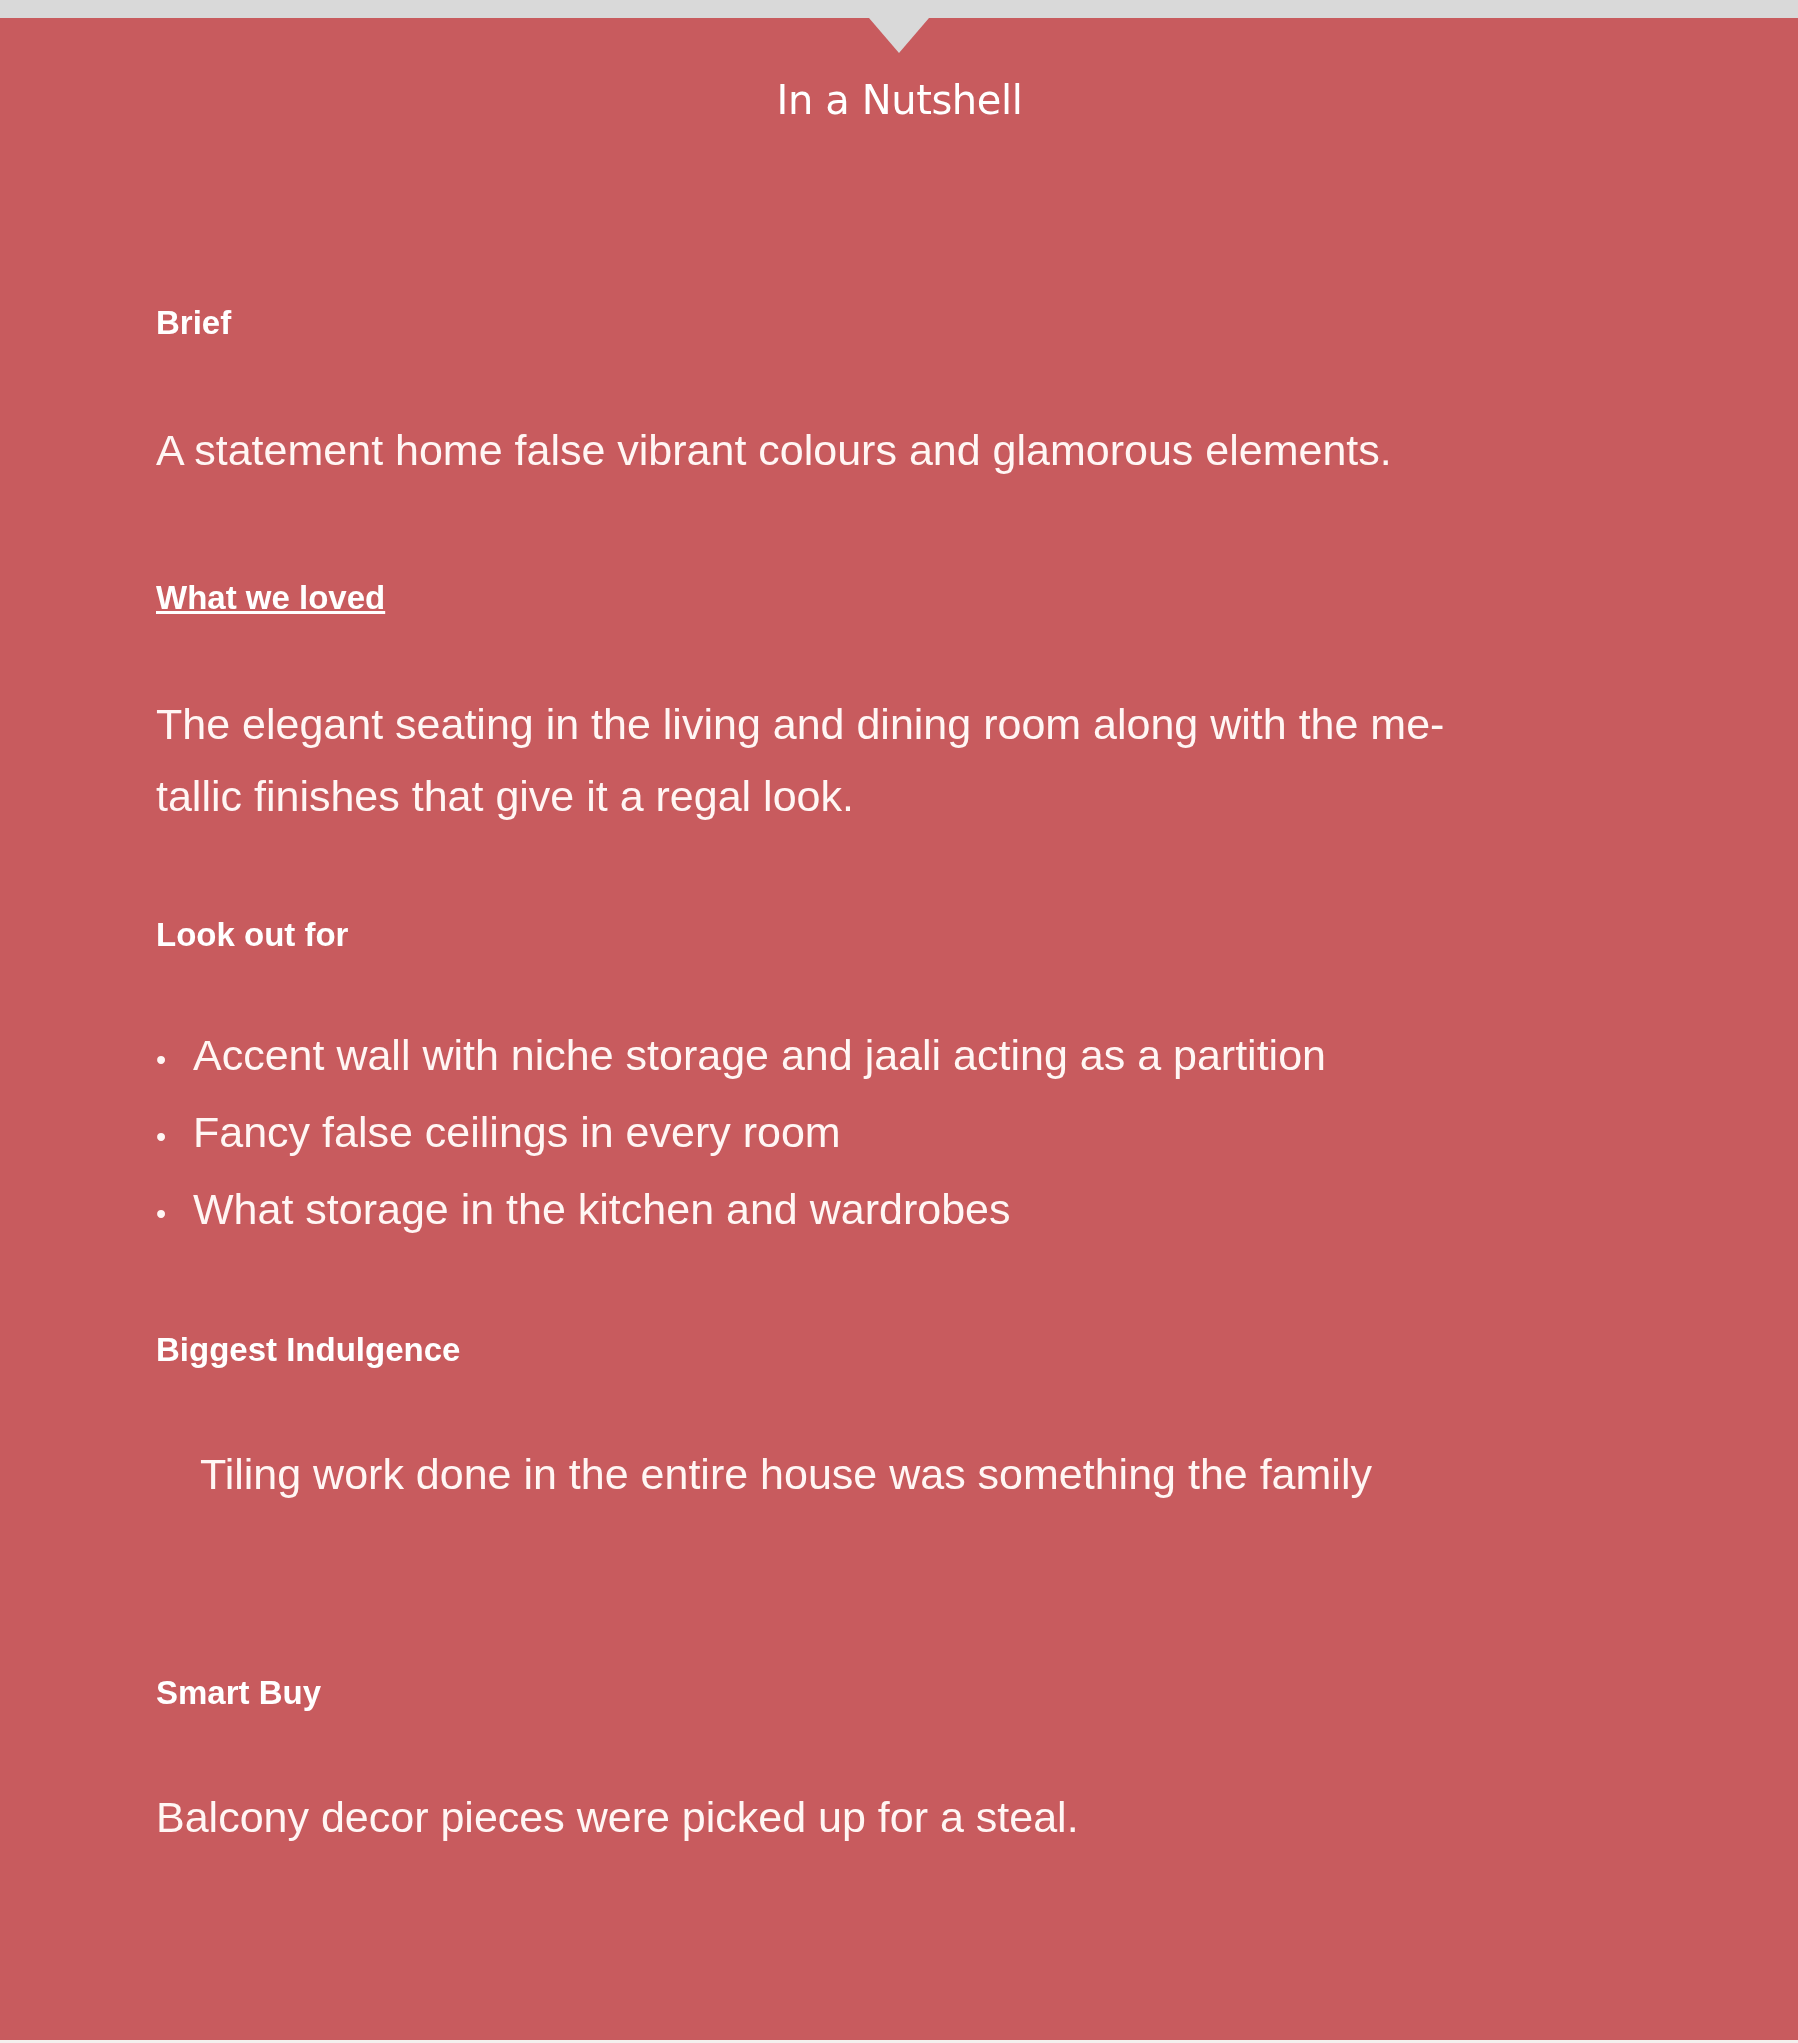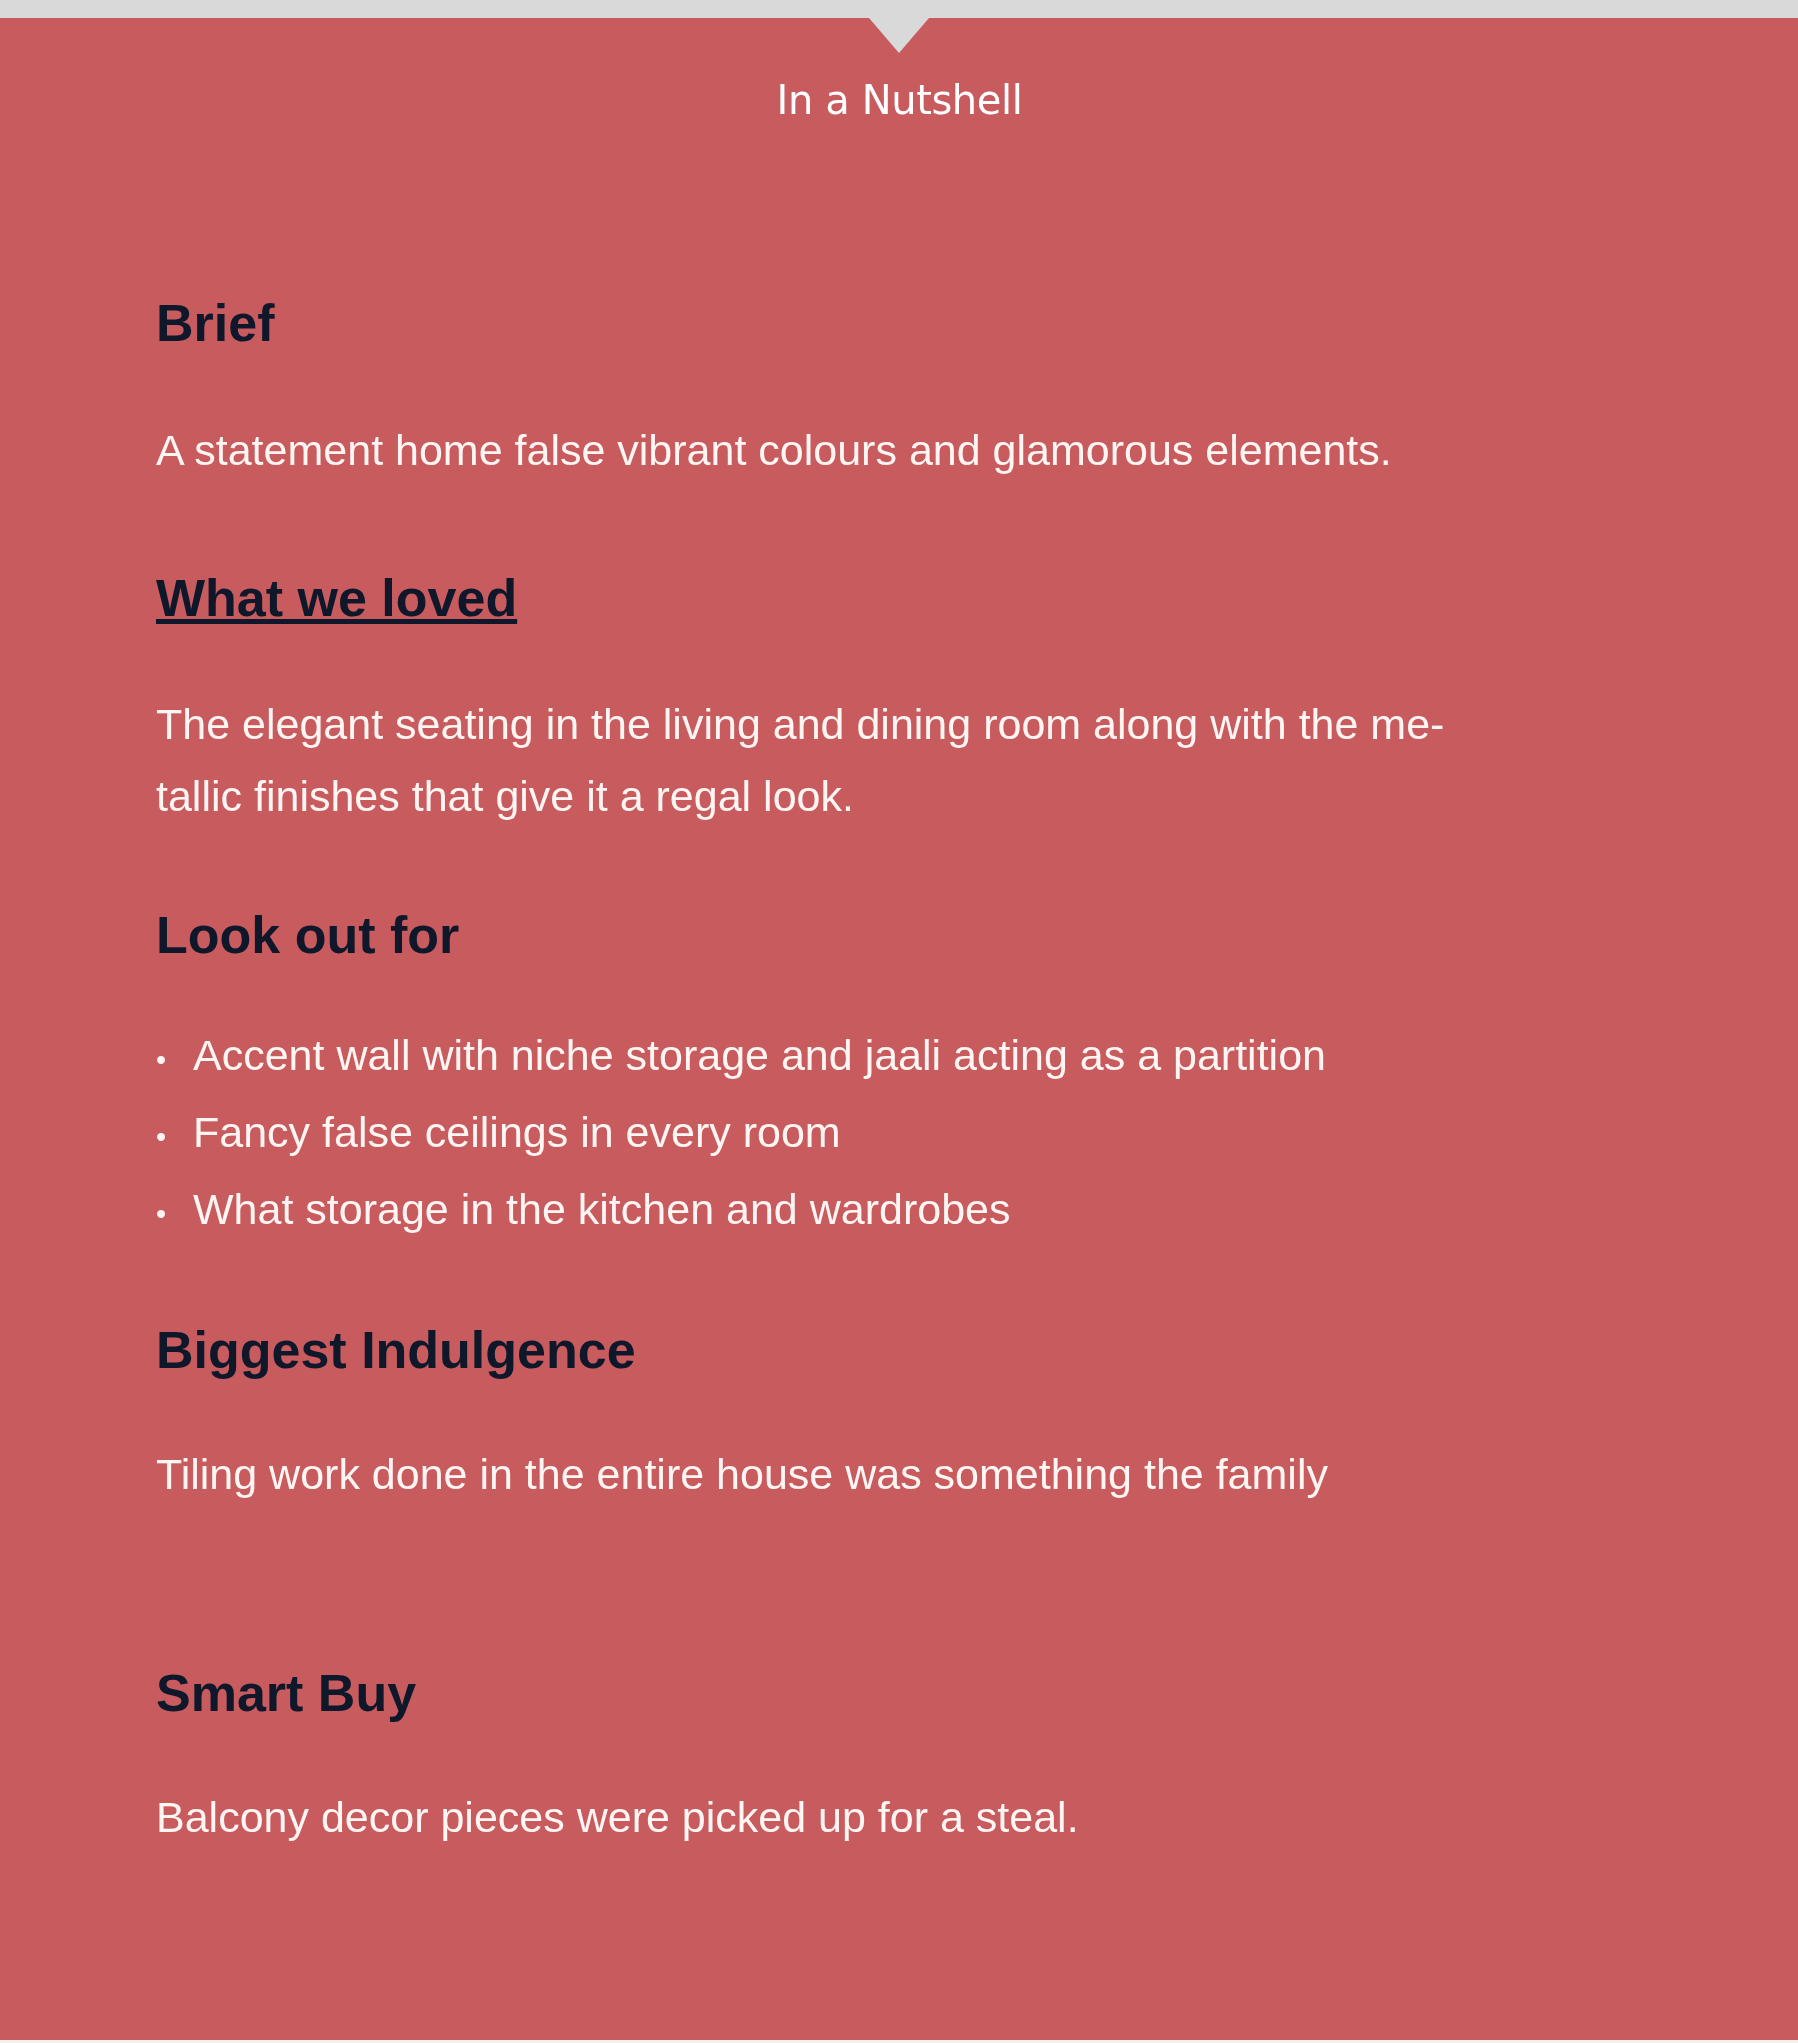--- a/index.html
+++ b/index.html
@@ -58,41 +58,41 @@
     }
     .content {
       position: absolute;
       left: 156px;
       top: 263px;
       width: 1468px;
     }
     .heading {
       font-family: "Liberation Sans", sans-serif;
       font-weight: 700;
-      font-size: 52px;
+      font-size: 33px;
       line-height: 56px;
       margin: 0;
-      color: #0f172a;
+      color: #ffffff;
     }
     .body-text {
       font-family: "Liberation Sans", sans-serif;
       font-weight: 400;
       font-size: 43px;
       line-height: 72px;
       margin: 0;
       color: #fff6f4;
     }
     .s-brief { position: absolute; top: 14.4px; }
     .s-brief-body { position: absolute; top: 133px; }
     .s-loved { position: absolute; top: 289px; text-decoration: underline; }
     .s-loved-body { position: absolute; top: 407px; }
     .s-lookout { position: absolute; top: 626px; }
     .s-lookout-list { position: absolute; top: 738px; }
     .s-indulge { position: absolute; top: 1041px; }
-    .s-indulge-body { position: absolute; top: 1157px; }
+    .s-indulge-body { position: absolute; top: 1157px; margin-left: 44px; }
     .s-smart { position: absolute; top: 1384px; }
     .s-smart-body { position: absolute; top: 1500px; }
     .bullet-list {
       list-style: none;
       margin: 0;
       padding: 0;
     }
     .bullet-item {
       display: flex;
       align-items: baseline;

